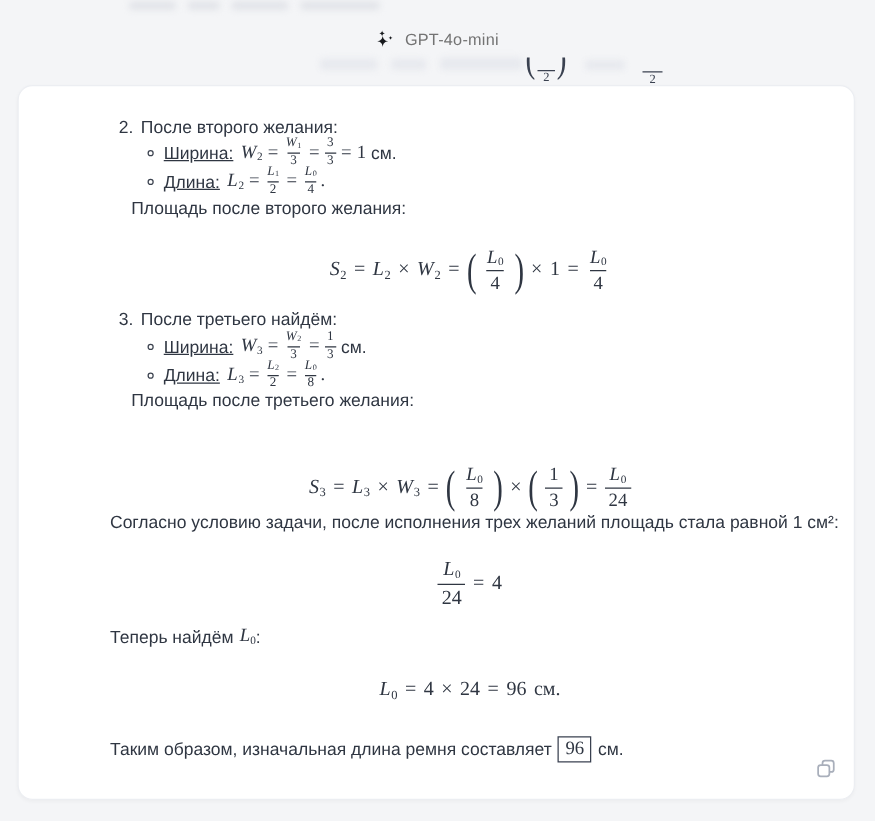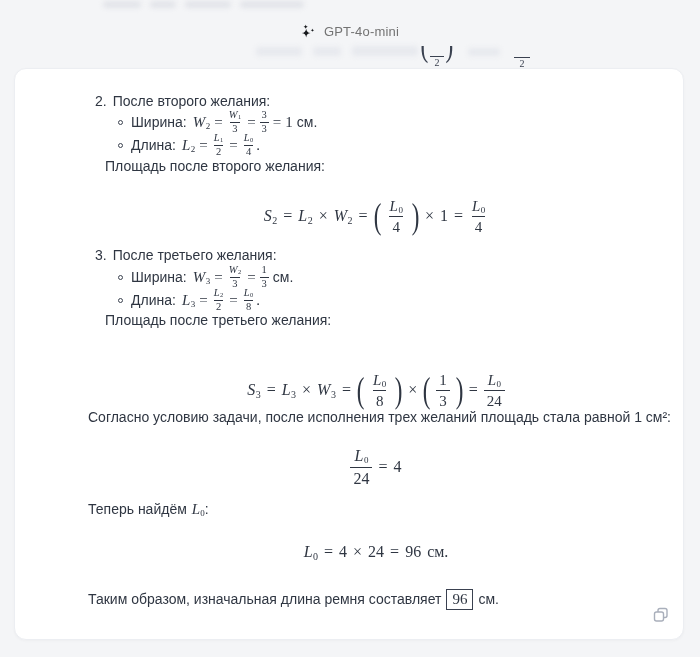--- a/index.html
+++ b/index.html
@@ -37,21 +37,21 @@
   }
   .line {
     position:absolute; display:flex; align-items:center;
     font-size:14px; white-space:nowrap; line-height:20px;
   }
   .bullet-circle {
     width:5px; height:5px; border:1.2px solid #3c4350; border-radius:50%;
     margin-right:8px; flex:0 0 auto;
   }
   .li-num { margin-right:6px; }
-  .blabel { margin-right:6px; }
+  .blabel { margin-right:6px;text-decoration:underline; }
   
   .mexp {
     display:inline-flex; align-items:center; gap:4px;
     font-family:"Liberation Serif", serif; font-size:15px; color:#2f3642;
   }
   .mexp i { font-family:"Liberation Serif", serif; font-style:italic; }
   .mexp sub {
     font-size:9px; font-style:normal; vertical-align:-2px; margin-left:.5px;
     line-height:0;
   }
@@ -205,21 +205,21 @@
       <span class="tok">1</span>
       <span class="tok">=</span>
       <span class="dfrac">
           <span class="num"><i>L</i><sub>0</sub></span>
           <span class="den">4</span>
         </span>
     </div>
 
     <div class="line" style="left:80px; top:176px;">
       <span class="li-num">3.</span>
-      <span>После третьего желания:</span>
+      <span>После третьего найдём:</span>
     </div>
 
     <div class="line" style="left:103px; top:195px; height:26px;">
       <span class="bullet-circle"></span>
       <span class="blabel">Ширина:</span>
       <span class="mexp">
         <span class="tok"><i>W</i><sub>3</sub></span>
         <span class="tok">=</span>
         <span class="ifrac">
             <span class="num"><i>W</i><sub>2</sub></span>

